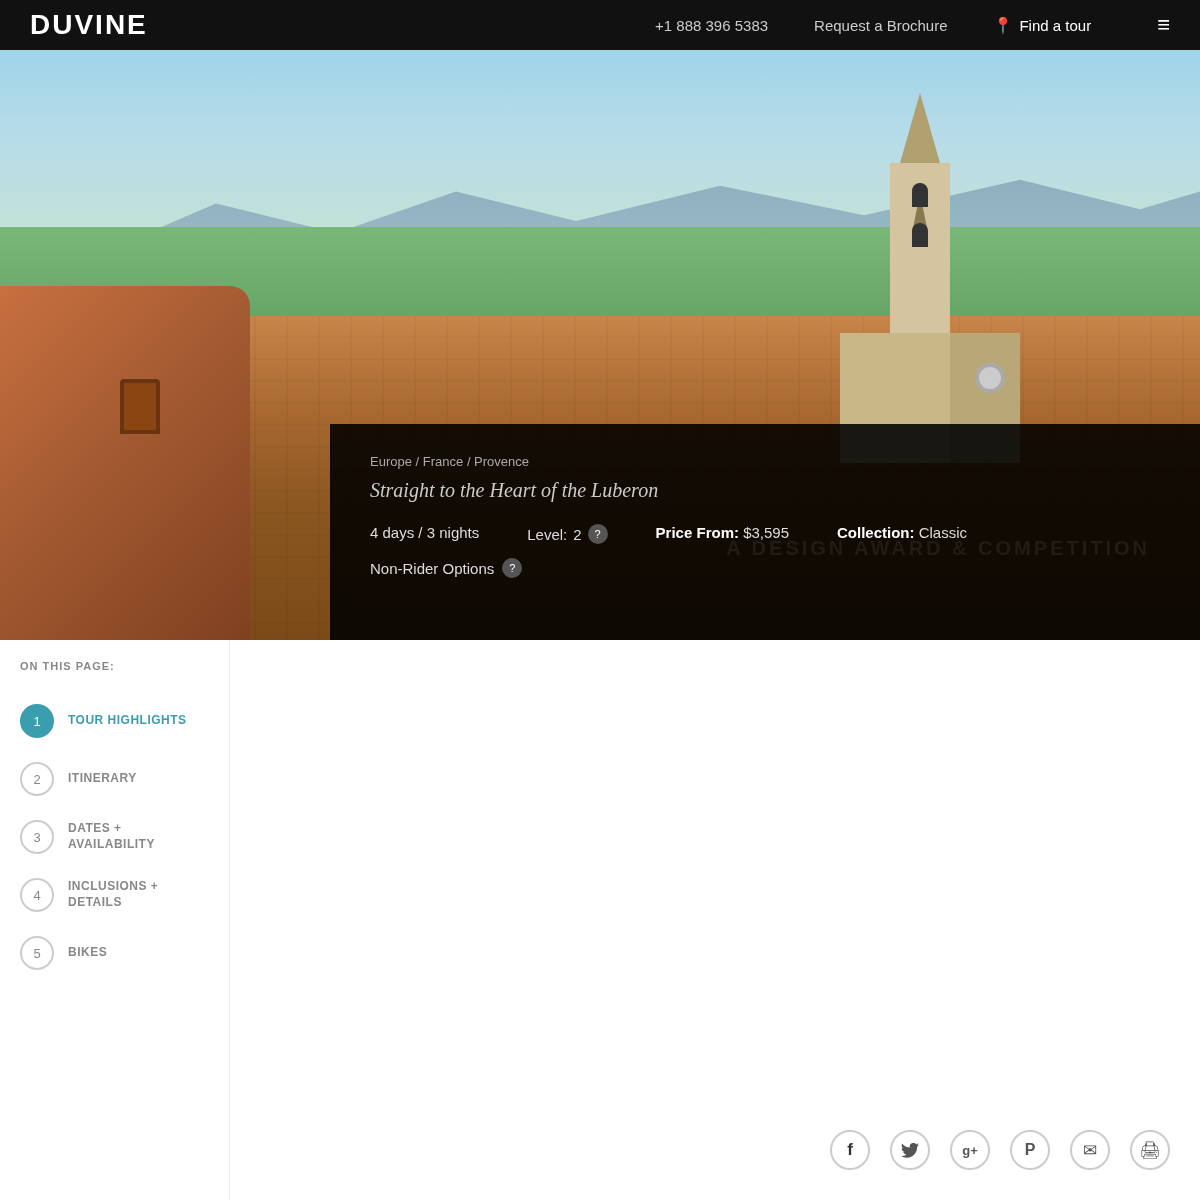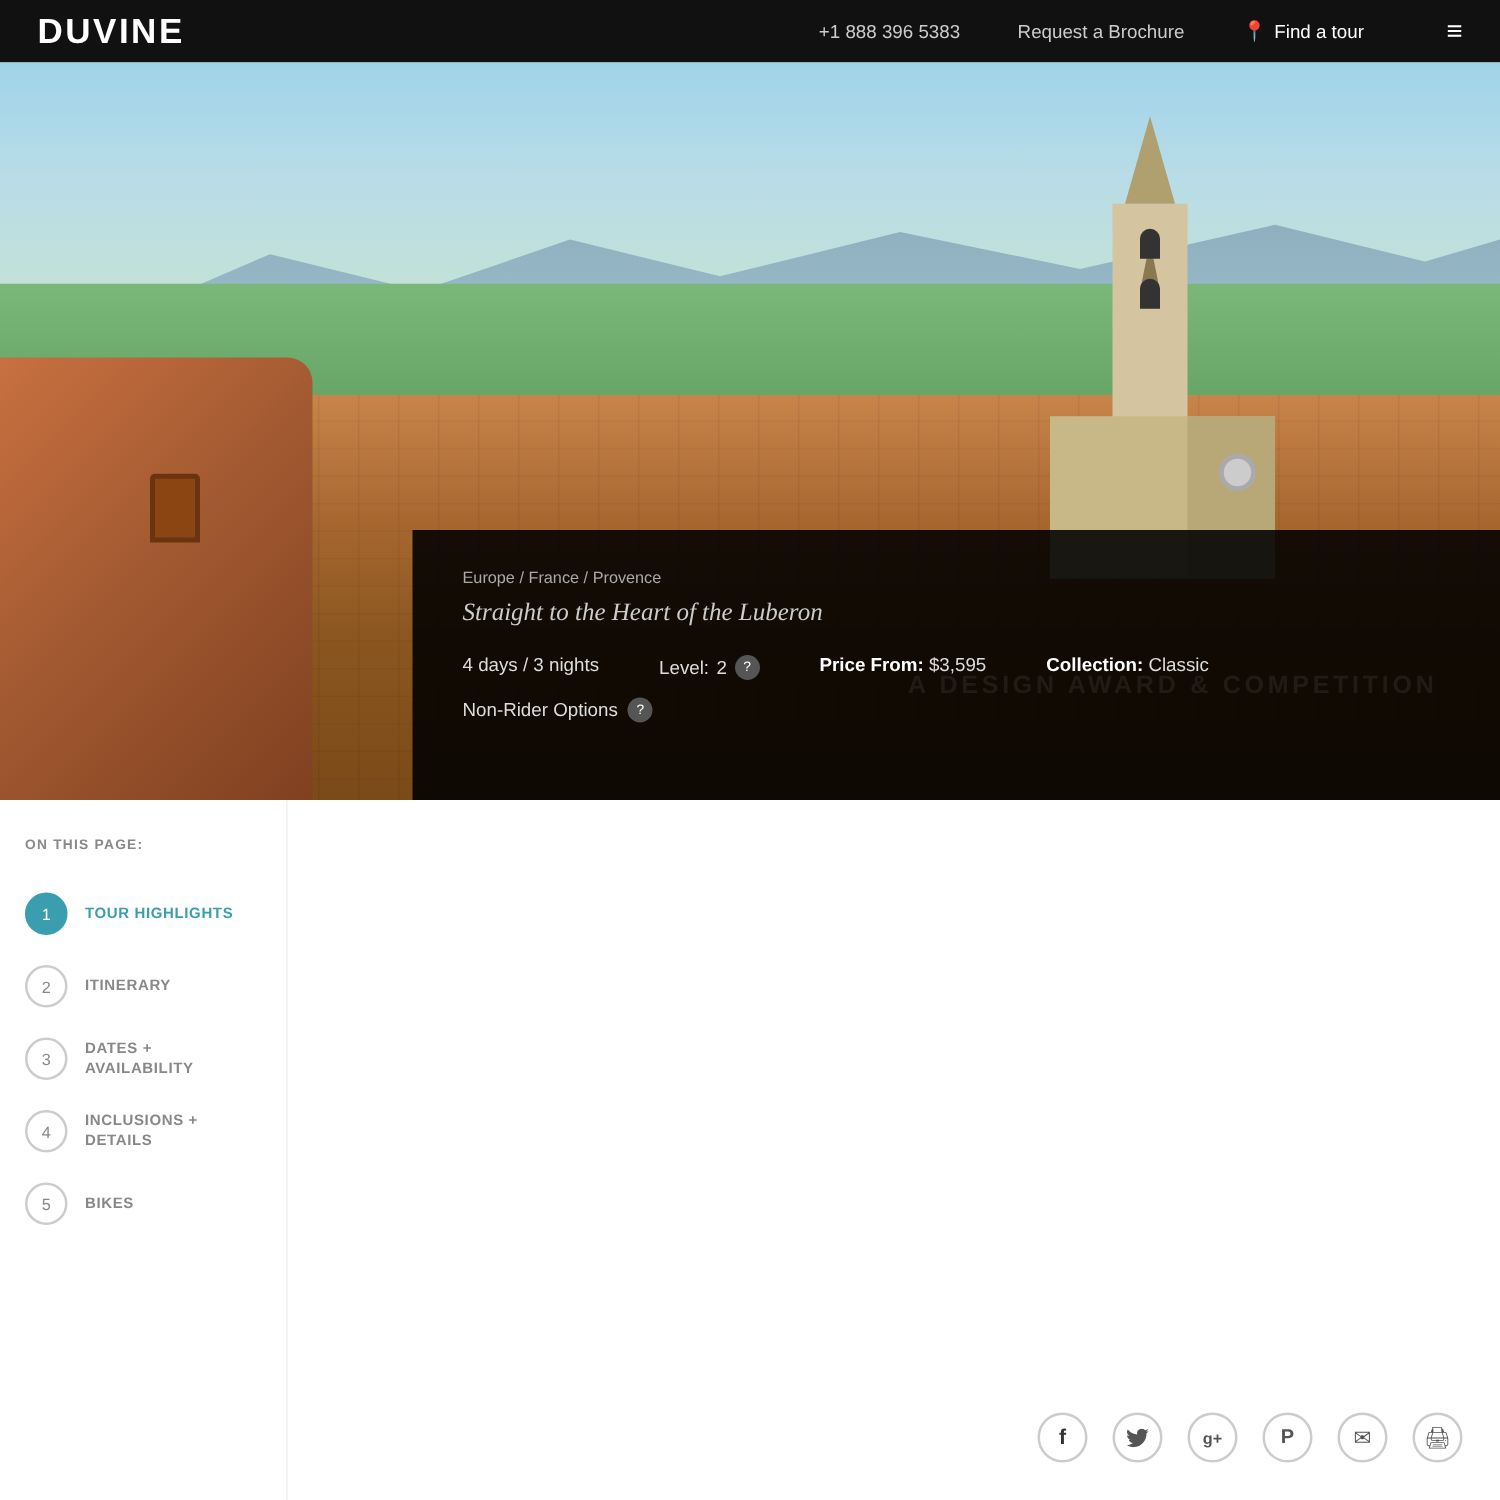--- a/index.html
+++ b/index.html
@@ -216,21 +216,21 @@
     .bottom-section {
       display: flex;
       height: 560px;
       background: #fff;
     }
 
     
     .sidebar {
       width: 230px;
       background: #fff;
-      padding: 30px 20px;
+      padding: 20px 20px;
       border-right: 1px solid #eee;
       flex-shrink: 0;
     }
     .sidebar-title {
       font-size: 11px;
       color: #888;
       letter-spacing: 1px;
       font-weight: 700;
       margin-bottom: 20px;
       text-transform: uppercase;

